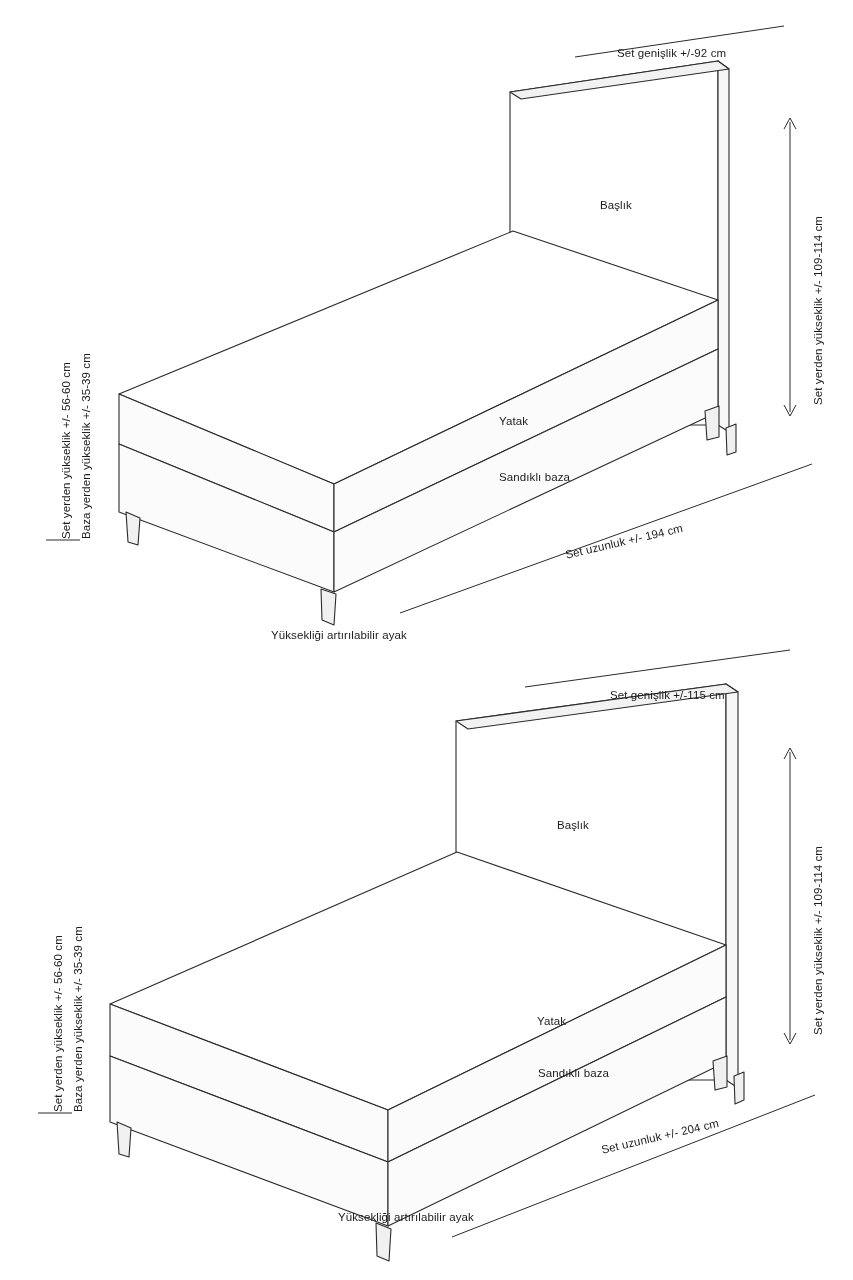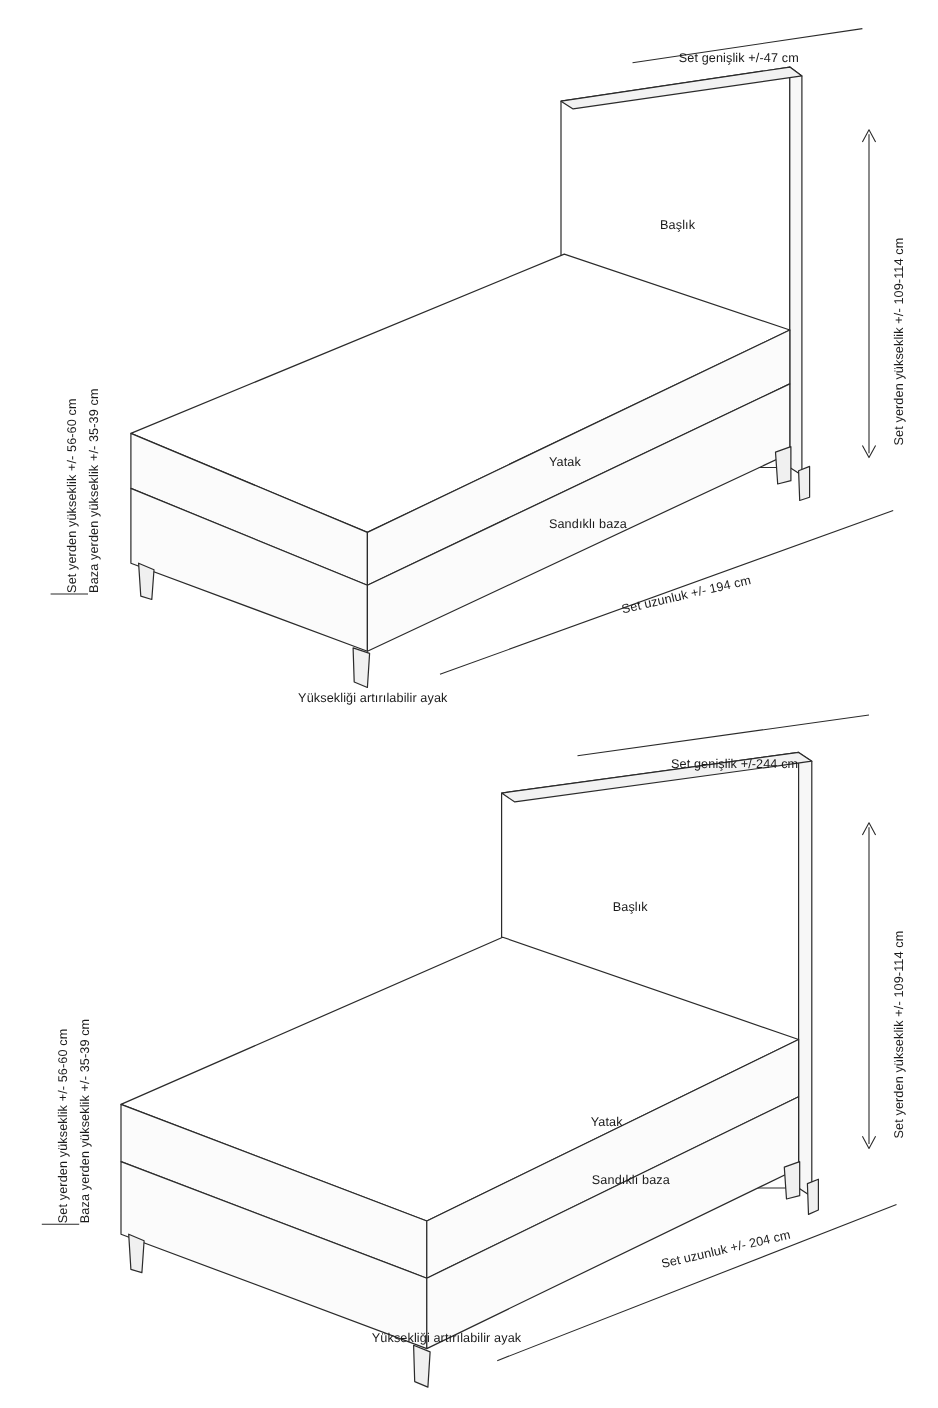--- a/index.html
+++ b/index.html
@@ -81,21 +81,21 @@
       <path d="M784,129 L790,118 L796,129" stroke-width="1"></path>
       <path d="M784,405 L790,416 L796,405" stroke-width="1"></path>
 
       <path d="M400,613 L812,464" stroke-width="1"></path>
 
       <path d="M62,352 L62,556 M82,352 L82,556" stroke-width="0"></path>
       <path d="M46,540 L80,540" stroke-width="1"></path>
     </g>
   </svg>
 
-  <div class="lbl" style="left:617px; top:46px;">Set genişlik +/-47 cm</div>
+  <div class="lbl" style="left:617px; top:46px;">Set genişlik +/-92 cm</div>
   <div class="lbl rot" style="left:811px; top:405px;">Set yerden yükseklik +/- 109-114 cm</div>
   <div class="lbl tilt-len-1" style="left:564px; top:548px;">Set uzunluk +/- 194 cm</div>
   <div class="lbl rot" style="left:59px; top:539px;">Set yerden yükseklik +/- 56-60 cm</div>
   <div class="lbl rot" style="left:79px; top:539px;">Baza yerden yükseklik +/- 35-39 cm</div>
   <div class="lbl" style="left:600px; top:198px;">Başlık</div>
   <div class="lbl" style="left:499px; top:414px;">Yatak</div>
   <div class="lbl" style="left:499px; top:470px;">Sandıklı baza</div>
   <div class="lbl" style="left:271px; top:628px;">Yüksekliği artırılabilir ayak</div>
 </div>
 
@@ -125,21 +125,21 @@
       <path d="M790,112 L790,400" stroke-width="1"></path>
       <path d="M784,119 L790,108 L796,119" stroke-width="1"></path>
       <path d="M784,393 L790,404 L796,393" stroke-width="1"></path>
 
       <path d="M452,597 L815,455" stroke-width="1"></path>
 
       <path d="M38,473 L72,473" stroke-width="1"></path>
     </g>
   </svg>
 
-  <div class="lbl" style="left:610px; top:48px;">Set genişlik +/-244 cm</div>
+  <div class="lbl" style="left:610px; top:48px;">Set genişlik +/-115 cm</div>
   <div class="lbl rot" style="left:811px; top:395px;">Set yerden yükseklik +/- 109-114 cm</div>
   <div class="lbl tilt-len-2" style="left:600px; top:503px;">Set uzunluk +/- 204 cm</div>
   <div class="lbl rot" style="left:51px; top:472px;">Set yerden yükseklik +/- 56-60 cm</div>
   <div class="lbl rot" style="left:71px; top:472px;">Baza yerden yükseklik +/- 35-39 cm</div>
   <div class="lbl" style="left:557px; top:178px;">Başlık</div>
   <div class="lbl" style="left:537px; top:374px;">Yatak</div>
   <div class="lbl" style="left:538px; top:426px;">Sandıklı baza</div>
   <div class="lbl" style="left:338px; top:570px;">Yüksekliği artırılabilir ayak</div>
 </div>
 

